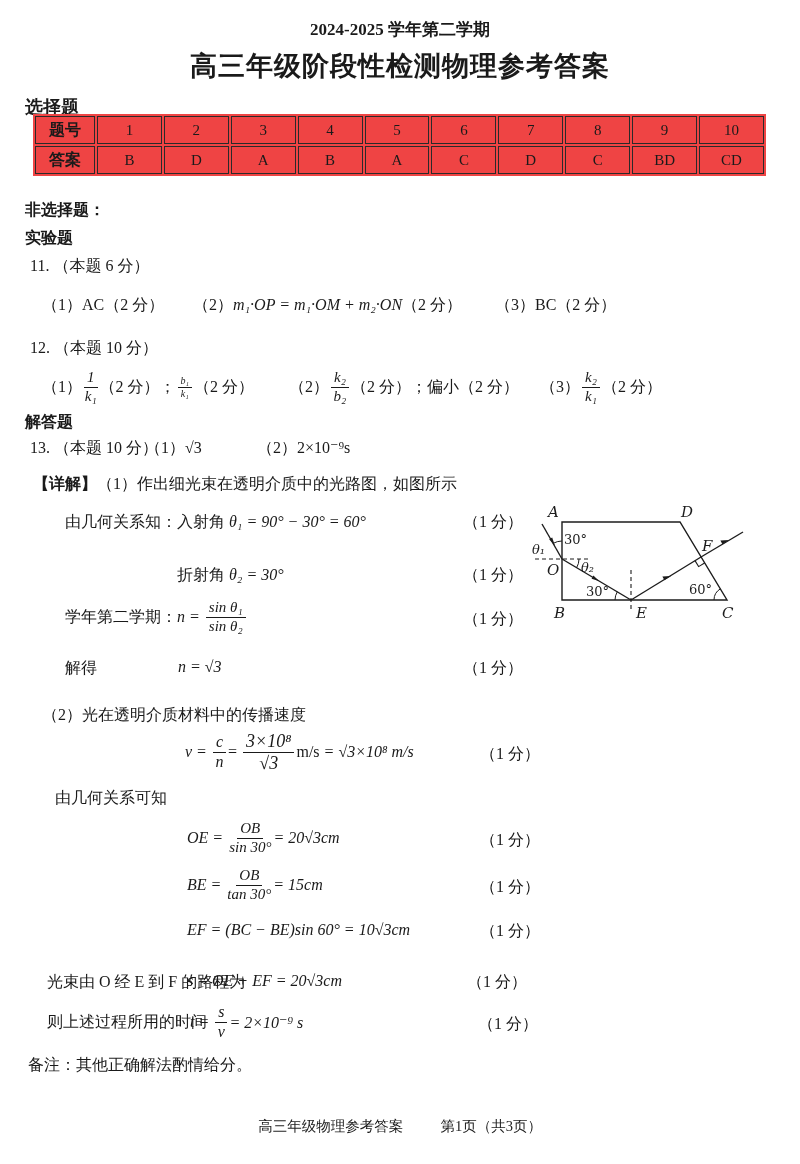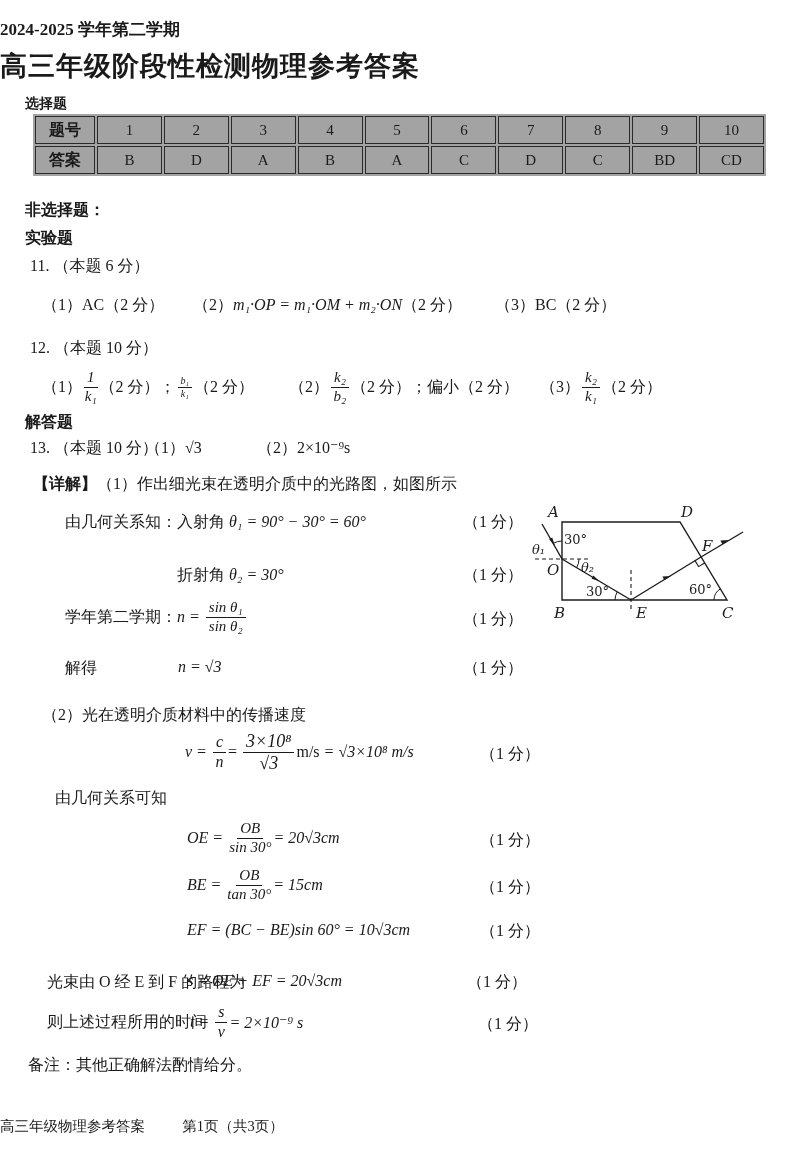--- a/index.html
+++ b/index.html
@@ -2,44 +2,44 @@
 <html><head>
 <meta charset="utf-8">
 <style>
   html,body{margin:0;padding:0;background:#e8e8e8}
   .page{position:relative;width:800px;height:1164px;margin:0 auto;background:#ffffff;
         font-family:"Liberation Serif","DejaVu Serif",serif;color:#1a1a1a;font-size:16px;overflow:hidden}
   .abs{position:absolute;white-space:nowrap}
   .bold{font-weight:700}
   .sans{font-family:Liberation Sans, sans-serif}
   .mi{font-style:italic}
-  .centered{left:0;right:0;text-align:left}
+  .centered{left:0;right:0;text-align:center}
   .t1{font-size:17px;font-weight:700}
   .t2{font-size:27px;font-weight:700;letter-spacing:1px}
   .row{display:flex;align-items:center}
   .frac{display:inline-flex;flex-direction:column;align-items:center;line-height:1.15;
         vertical-align:middle;text-align:center;font-style:italic;margin:0 2px}
   .frac .fn{padding:0 3px;border-bottom:1.3px solid #1a1a1a}
-  .anstable{border-collapse:separate;border-spacing:2px;background:#a3a3a3;table-layout:fixed}
+  .anstable{border-collapse:separate;border-spacing:2px;background:#ef4444;table-layout:fixed}
   .anstable td{border:1.4px solid #2a2a2a;text-align:center;height:26px;font-size:15px;padding:0}
   .anstable td.hd{font-weight:700;font-size:16px}
   .score{white-space:nowrap}
   svg text{font-family:"DejaVu Serif","Liberation Serif",serif}
   .vlab{font-style:italic;font-size:15px}
   .alab{font-size:13px}
 </style>
 </head>
 <body>
 
 <div class="page">
 
   <div class="abs centered t1" style="top:18px">2024-2025 学年第二学期</div>
   <div class="abs centered t2 sans" style="top:48px">高三年级阶段性检测物理参考答案</div>
 
-  <div class="abs bold" style="left:25px;top:95px;font-size:14px">选择题</div>
+  <div class="abs bold" style="left:25px;top:95px;font-size:18px">选择题</div>
 
   <table class="anstable abs" style="left:33px;top:114px;width:733px">
     <tbody>
         <tr>
       <td class="hd" style="width:58px">题号</td>
       <td>1</td>
       <td>2</td>
       <td>3</td>
       <td>4</td>
       <td>5</td>

